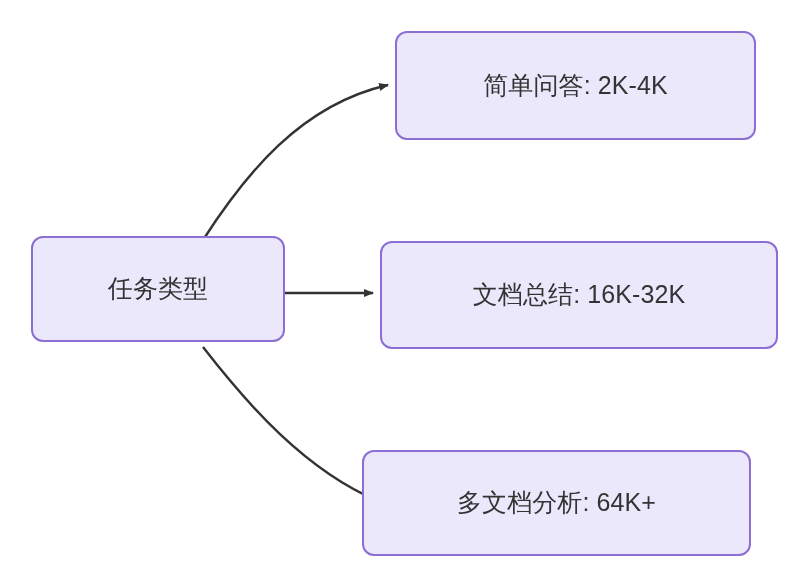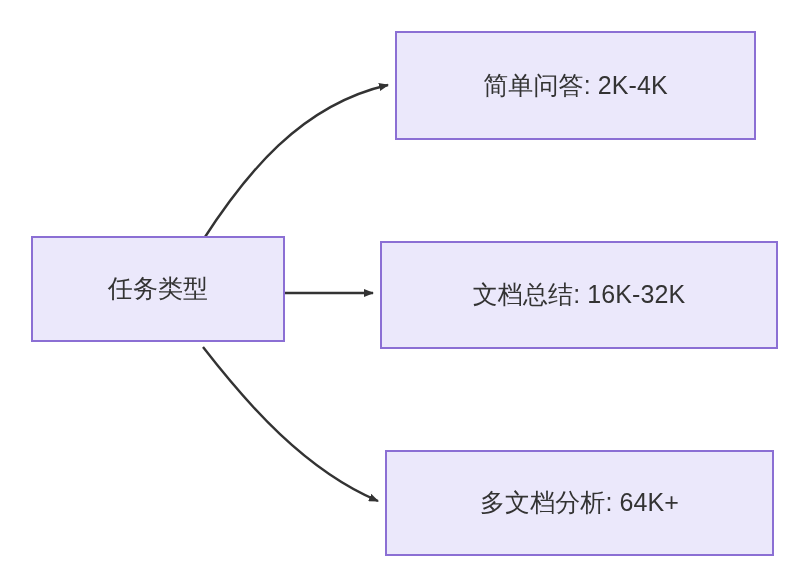--- a/index.html
+++ b/index.html
@@ -24,21 +24,21 @@
     top: 0;
     width: 787px;
     height: 572px;
     pointer-events: none;
   }
   .node {
     position: absolute;
     box-sizing: border-box;
     background: #ebe8fb;
     border: 2px solid #8b6fd4;
-    border-radius: 0;
+    border-radius: 12px;
     display: flex;
     align-items: center;
     justify-content: center;
   }
   .node-label {
     color: #333333;
     font-size: 25px;
     line-height: 1.25;
     white-space: nowrap;
     letter-spacing: 0.1px;
@@ -55,21 +55,21 @@
     width: 361px;
     height: 109px;
   }
   #node-target-1 {
     left: 380px;
     top: 241px;
     width: 398px;
     height: 108px;
   }
   #node-target-2 {
-    left: 385px;
+    left: 362px;
     top: 450px;
     width: 389px;
     height: 106px;
   }
 </style>
 </head>
 <body>
 
 <div id="diagram-canvas">
 

